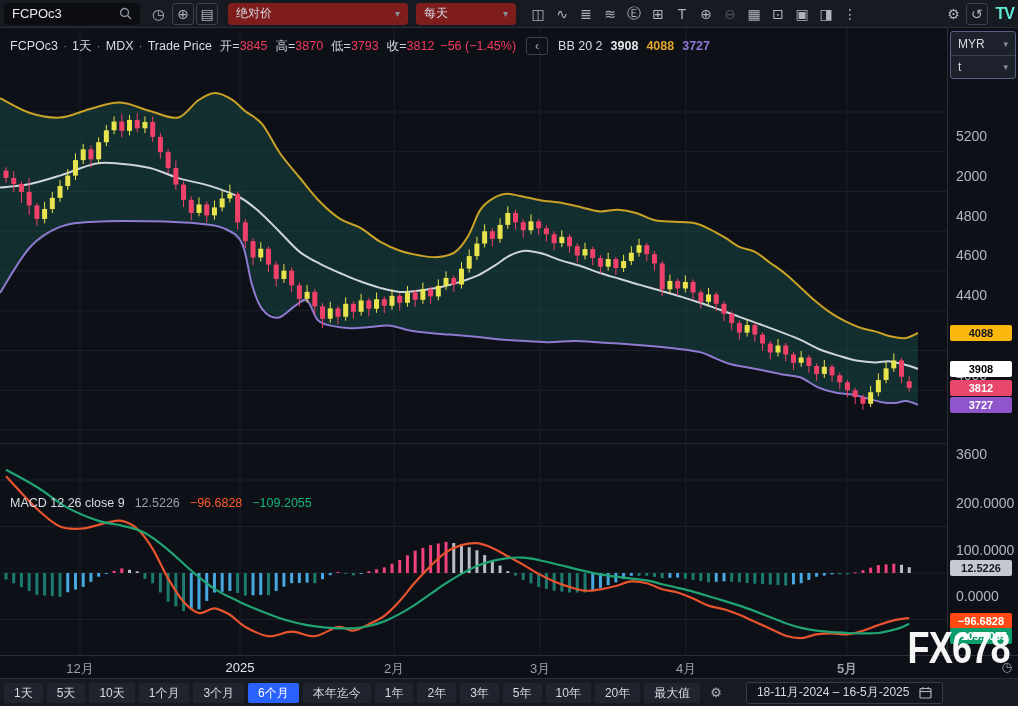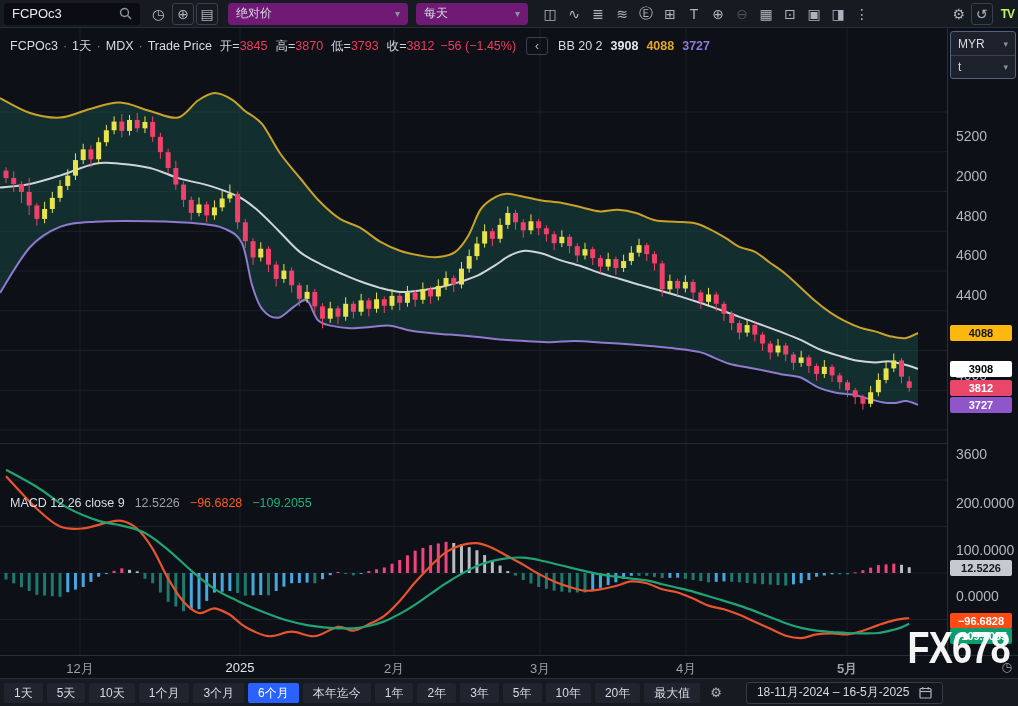--- a/index.html
+++ b/index.html
@@ -11,29 +11,29 @@
   
   #topbar { position:absolute; left:0; top:0; width:1018px; height:28px; background:#161a21;
             border-bottom:1px solid #2a2e39; display:flex; align-items:center; padding:0 4px; z-index:30; }
   #symbol-box { display:flex; align-items:center; justify-content:space-between; width:136px; height:22px;
                 background:#0b0d12; border-radius:4px; padding:0 8px; color:#e8eaef; font-size:13px; cursor:pointer; }
   #symbol-box svg { opacity:.8; }
   .tb-ico { width:24px; height:22px; display:flex; align-items:center; justify-content:center;
             color:#aeb4bf; font-size:14px; cursor:pointer; border-radius:3px; }
   .tb-ico.boxed { border:1px solid #3a4050; width:22px; }
   .tb-ico.dim { opacity:.35; }
-  .dropdown { height:22px; background:#701a75; border-radius:4px; display:flex; align-items:center;
+  .dropdown { height:22px; background:#7f1d1d; border-radius:4px; display:flex; align-items:center;
               justify-content:space-between; padding:0 8px; color:#d6dae2; cursor:pointer; margin-right:8px; }
   .dropdown .chev { color:#8a90a0; font-size:10px; margin-left:14px; }
   #dd-price { width:180px; margin-left:10px; }
-  #dd-interval { width:112px; }
+  #dd-interval { width:100px; }
   #tb-right { display:flex; align-items:center; margin-left:2px; }
   #tb-far { display:flex; align-items:center; margin-left:auto; }
   #undo-btn { border:1px solid #3a4050; }
-  #tv-logo { color:#bef264; font-weight:bold; font-size:12px; letter-spacing:-1px; margin-left:8px; cursor:pointer; }
+  #tv-logo { color:#5eead4; font-weight:bold; font-size:16px; letter-spacing:-1px; margin-left:8px; cursor:pointer; }
 
   
   #chart-wrap { position:absolute; left:0; top:28px; width:1018px; height:650px; }
   #main-svg   { position:absolute; left:0; top:0; }
   #macd-wrap  { position:absolute; left:0; top:415px; width:947px; height:212px; border-top:1px solid #242936; }
   #axis-col   { position:absolute; left:947px; top:0; width:88px; height:627px; border-left:1px solid #2a2e39; }
   .tick { position:absolute; left:8px; height:16px; line-height:16px; font-size:14px; color:#b2b8c2;margin-top:24px; }
   .badge { position:absolute; left:2px; width:62px; height:16px; line-height:16px; text-align:center;
            font-size:11px; font-weight:bold; border-radius:2px; z-index:5; }
   #cur-box { position:absolute; left:2px; top:3px; width:66px; background:#1c212b; border:1px solid #5b6residue; }

